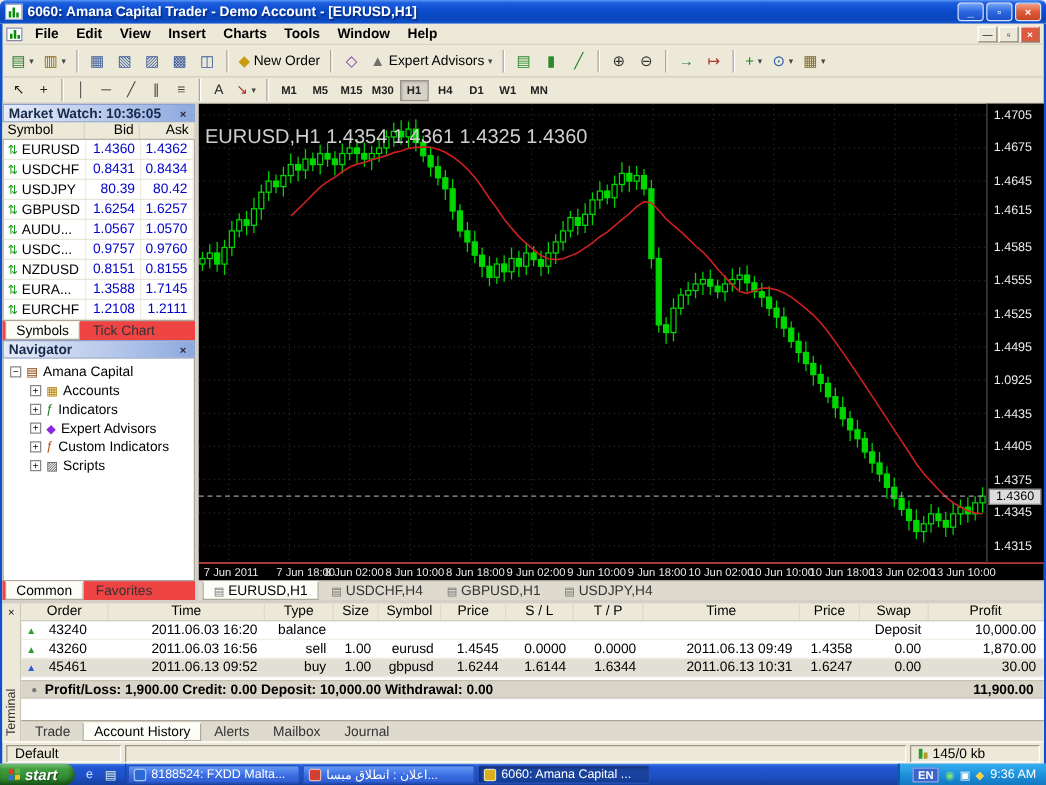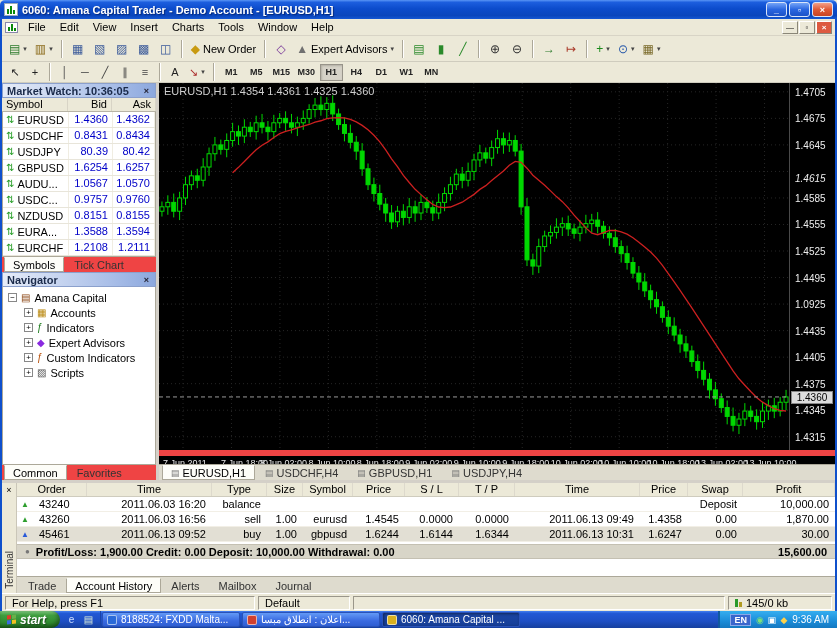--- a/index.html
+++ b/index.html
@@ -68,26 +68,26 @@
   .tree-row{height:15px;display:flex;align-items:center;gap:4px;padding-left:5px;white-space:nowrap;}
   .tree-row.child{padding-left:21px;}
   .expand{width:9px;height:9px;min-width:9px;border:1px solid #888;background:#fff;font-size:8px;line-height:7px;text-align:center;}
   .tree-ico{font-size:10px;}
 
   
   .rightcol{flex:1;display:flex;flex-direction:column;min-width:0;}
   .chart-wrap{flex:1;display:flex;min-height:0;background:#000;}
   .plot{flex:1;position:relative;min-width:0;}
   .plot svg{position:absolute;left:0;top:0;}
-  .chart-info{position:absolute;left:5px;top:2px;color:#cfcfcf;font-size:11px;z-index:3;}
+  .chart-info{position:absolute;left:5px;top:18px;color:#cfcfcf;font-size:16px;z-index:3;}
   .price-axis{width:46px;position:relative;background:#000;border-left:1px solid #4a4a4a;color:#eee;font-size:10px;}
   .price-axis span{position:absolute;left:5px;}
   .cp-box{position:absolute;left:1px;right:2px;height:13px;background:#dcdcdc;color:#000;border:1px solid #888;
     text-align:center;line-height:12px;font-size:10px;z-index:2;}
-  .time-axis{height:14px;position:relative;background:#000;border-top:6px solid #ef4444;color:#e8e8e8;font-size:9px;overflow:hidden;}
+  .time-axis{height:14px;position:relative;background:#000;border-top:1px solid #ef4444;color:#e8e8e8;font-size:9px;overflow:hidden;}
   .time-axis span{position:absolute;top:2px;white-space:nowrap;}
   .chart-tabs{height:16px;display:flex;align-items:flex-end;background:#dedbce;border-top:1px solid #aca899;padding:0 3px;gap:1px;}
   .chart-tab-ico{font-size:9px;color:#777;margin-right:3px;}
 
   
   .terminal{height:113px;display:flex;border-top:3px solid #d4d0c8;background:#fff;}
   .term-strip{width:15px;background:#ece9d8;border-right:1px solid #cac6b8;display:flex;flex-direction:column;align-items:center;}
   .term-close{font-size:9px;margin:2px 0 0;}
   .term-vlabel{writing-mode:vertical-rl;transform:rotate(180deg);font-size:10px;color:#333;margin-top:auto;margin-bottom:4px;}
   .term-body{flex:1;display:flex;flex-direction:column;min-width:0;}
@@ -155,21 +155,21 @@
   </div>
 
   <div class="frame">
 
     <div class="menubar">
       <span class="child-icon">
           <i style="height:4px"></i>
           <i style="height:7px"></i>
           <i style="height:3px"></i>
         </span>
-      <span style="display:flex;">
+      <span style="display:flex;font-weight:bold;">
           <span class="menu-item">File</span>
           <span class="menu-item">Edit</span>
           <span class="menu-item">View</span>
           <span class="menu-item">Insert</span>
           <span class="menu-item">Charts</span>
           <span class="menu-item">Tools</span>
           <span class="menu-item">Window</span>
           <span class="menu-item">Help</span>
         </span>
       <span class="child-btns">
@@ -371,21 +371,21 @@
               </span>
               <span class="mw-num">0.8151</span>
               <span class="mw-num">0.8155</span>
             </div>
             <div class="mw-row">
               <span class="mw-sym">
                 <span class="mw-ico">⇅</span>
                 <span>EURA...</span>
               </span>
               <span class="mw-num">1.3588</span>
-              <span class="mw-num">1.3594</span>
+              <span class="mw-num">1.7145</span>
             </div>
             <div class="mw-row">
               <span class="mw-sym">
                 <span class="mw-ico">⇅</span>
                 <span>EURCHF</span>
               </span>
               <span class="mw-num">1.2108</span>
               <span class="mw-num">1.2111</span>
             </div>
           </div>
@@ -691,21 +691,21 @@
                 <line x1="627.0560747663552" y1="306.86506024096474" x2="627.0560747663552" y2="327.204819277107" stroke="#00d800" stroke-width="1"></line>
                 <rect x="625.0560747663552" y="313.93975903614466" width="4" height="5.306024096384931" stroke="#00d800" fill="#000000"></rect>
                 <polyline points="73.5981308411215,89.79425393883228 79.48598130841123,84.35217794253882 85.37383177570094,78.569972196478 91.26168224299066,72.44763670064982 97.14953271028038,66.66543095458704 103.0373831775701,62.24374420760155 108.92523364485983,58.842446709918136 114.81308411214954,54.42075996293068 120.70093457943926,50.67933271547795 126.58878504672899,48.29842446710054 132.47663551401868,46.93790546802717 138.3644859813084,44.89712696941712 144.25233644859813,43.1964782205764 150.14018691588785,41.495829471733714 156.02803738317758,39.114921223356305 161.9158878504673,37.754402224282934 167.803738317757,35.57757182576438 173.69158878504672,34.89731232622965 179.57943925233644,34.69323447636885 185.46728971962617,34.82928637627344 191.3551401869159,36.325857275253355 197.2429906542056,38.84281742353927 203.13084112149534,42.380166821131205 209.01869158878506,46.80185356811865 214.90654205607478,52.24392956441015 220.79439252336448,58.842446709918136 226.6822429906542,66.80148285449359 232.57009345794393,75.78090824837702 238.45794392523365,83.6038924930479 244.34579439252337,92.37924003707049 250.2336448598131,99.52196478220665 256.1214953271028,106.32455977756955 262.0093457943925,111.63058387395645 267.89719626168227,116.66450417053026 273.78504672897196,121.42632066728508 279.6728971962617,124.01130676552133 285.5607476635514,124.69156626506194 291.4485981308411,124.01130676552526 297.33644859813086,121.69842446709819 303.22429906542055,119.18146431881422 309.1121495327103,115.30398517145493 315,111.35848007413942 320.88785046728975,106.39258572752577 326.77570093457945,102.651158480075 332.66355140186914,97.61723818350119 338.5514018691589,92.71936978684178 344.4392523364486,87.88952734013075 350.32710280373834,82.31139944392878 356.21495327102804,78.36589434661916 362.1028037383178,79.38628359592516 367.9906542056075,85.16848934198599 373.87850467289724,92.24318813716395 379.76635514018693,97.34513438368809 385.6542056074766,102.31102873030568 391.5420560747664,107.88915662650568 397.4299065420561,113.6033364226142 403.3177570093458,118.63725671918408 409.2056074766355,124.89564411492078 415.0934579439253,132.17442075996348 420.98130841121497,138.50083410565443 426.8691588785047,144.89527340129573 432.7570093457944,150.20129749768265 438.6448598130841,151.69786839666256 444.53271028037386,149.65708989805248 450.42056074766356,147.4802594995359 456.3084112149533,147.48025949953785 462.196261682243,148.84077849861123 468.08411214953276,151.15366079703438 473.97196261682245,154.6910101946263 479.85981308411215,159.18072289156802 485.7476635514019,163.9425393883228 491.6355140186916,169.0444856348489 497.52336448598135,175.1668211306771 503.41121495327104,182.37757182576556 509.2990654205608,190.54068582020574 515.1869158878505,198.90787766450282 521.0747663551402,207.4111214087084 526.9626168224299,216.11844300278068 532.8504672897197,224.9618164967556 538.7383177570094,233.94124189063703 544.6261682242991,242.92066728452244 550.5140186915888,251.9000926784039 556.4018691588786,260.87951807228734 562.2897196261683,269.85894346617073 568.177570093458,278.8383688600522 574.0654205607477,287.95384615384415 579.9532710280374,295.77683039851894 585.8411214953272,302.3073215940668 591.7289719626169,308.5657089898035 597.6168224299066,314.5519925857271 603.5046728971963,319.1777571825734 609.3925233644861,322.5790546802607 615.2803738317758,325.7082483781271 621.1682242990655,327.47692307692205 627.0560747663552,328.02113067655023" fill="none" stroke="#cc2020" stroke-width="1.3"></polyline>
                 <line x1="0" y1="313.93975903614466" x2="630" y2="313.93975903614466" stroke="#9a9a9a" stroke-width="1" stroke-dasharray="4,3"></line>
               </svg>
             </div>
           <div class="price-axis" id="price-axis">
               <span style="top: 3.84337px;">1.4705</span>
               <span style="top: 30.3735px;">1.4675</span>
               <span style="top: 56.9036px;">1.4645</span>
-              <span style="top: 90px; font-style: italic;">1.4615</span>
+              <span style="top: 80px;">1.4615</span>
               <span style="top: 109.964px;">1.4585</span>
               <span style="top: 136.494px; text-align: center;">1.4555</span>
               <span style="top: 163.024px;">1.4525</span>
               <span style="top: 189.554px;">1.4495</span>
               <span style="top: 216.084px;">1.0925</span>
               <span style="top: 242.614px;">1.4435</span>
               <span style="top: 269.145px;">1.4405</span>
               <span style="top: 295.675px;">1.4375</span>
               <span style="top: 322.205px;">1.4345</span>
               <span style="top: 348.735px;">1.4315</span>
@@ -818,21 +818,21 @@
               <span>2011.06.13 10:31</span>
               <span>1.6247</span>
               <span>0.00</span>
               <span>30.00</span>
             </div>
           </div>
         <div class="term-fill1"></div>
         <div class="term-summary">
           <span class="sum-ico">●</span>
           <span>Profit/Loss: 1,900.00   Credit: 0.00   Deposit: 10,000.00   Withdrawal: 0.00</span>
-          <span class="total">15,600.00</span>
+          <span class="total">11,900.00</span>
         </div>
         <div class="term-fillflex"></div>
         <div class="term-tabs" id="term-tabs">
             <span class="tab">
               <span>Trade</span>
             </span>
             <span class="tab active">
               <span>Account History</span>
             </span>
             <span class="tab">
@@ -842,21 +842,20 @@
               <span>Mailbox</span>
             </span>
             <span class="tab">
               <span>Journal</span>
             </span>
           </div>
       </div>
     </div>
 
     <div class="statusbar">
-      <span class="sb-seg sb-help">For Help, press F1</span>
       <span class="sb-seg sb-profile">Default</span>
       <span class="sb-seg sb-fill"></span>
       <span class="sb-seg sb-kb">
         <span class="kb-bars">
             <i style="height:8px;background:#2a9a2a"></i>
             <i style="height:5px;background:#b09a20"></i>
           </span>
         <span>145/0 kb</span>
       </span>
     </div>

